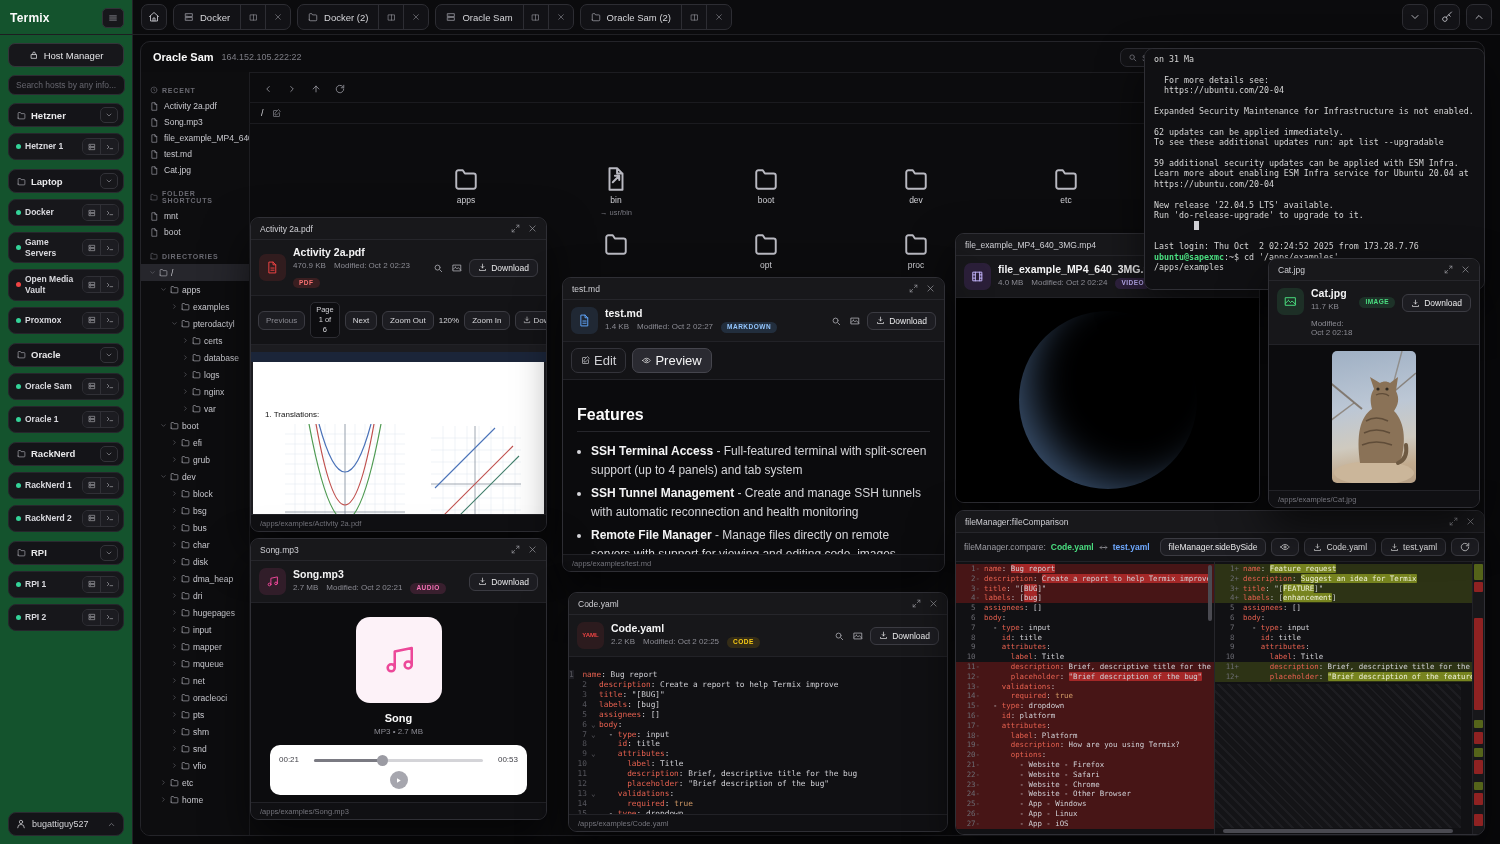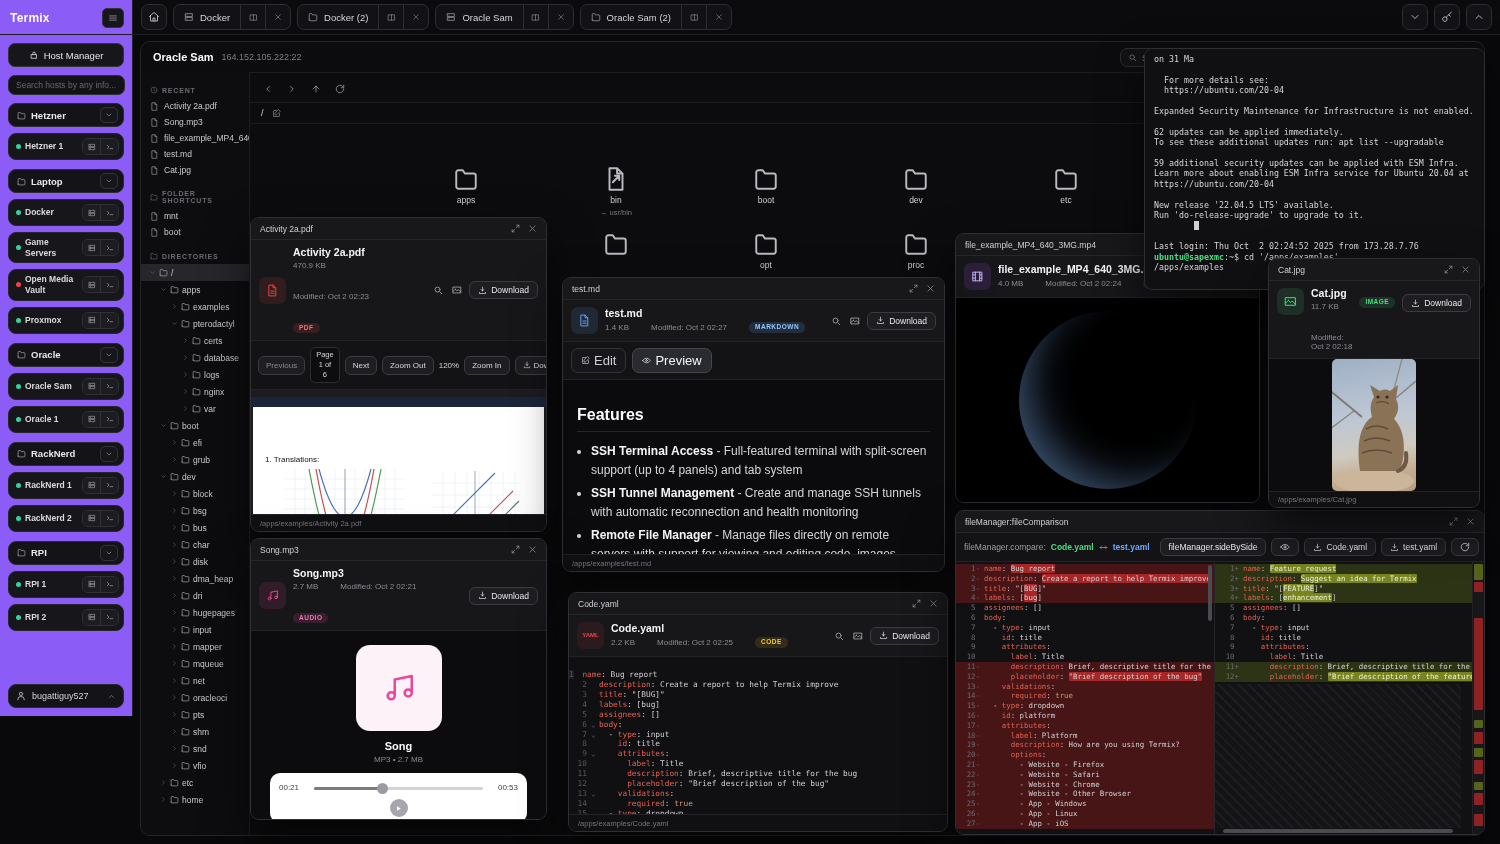--- a/index.html
+++ b/index.html
@@ -1,21 +1,21 @@
 <!DOCTYPE html>
 <html><head>
 <meta charset="utf-8">
 <style>
   html,body{margin:0;padding:0;background:#030304;font-family:"Liberation Sans",sans-serif;color:#e4e4e7;-webkit-font-smoothing:antialiased}
   #stage{position:relative;width:1500px;height:844px;background:#09090b;overflow:hidden}
   .sp{flex:1}
   .ic{display:inline-flex;align-items:center;justify-content:center;flex:none;width:12px;height:12px;color:inherit}
   .ic svg{width:100%;height:100%}
   
-  #sidebar{position:absolute;left:0;top:0;width:133px;height:716px;background:#8b5cf6;border-right:1px solid #222227;display:flex;flex-direction:column;box-sizing:border-box}
+  #sidebar{position:absolute;left:0;top:0;width:133px;height:844px;background:#14532d;border-right:1px solid #222227;display:flex;flex-direction:column;box-sizing:border-box}
   .sb-head{display:flex;align-items:center;padding:8px 8px 6px 10px;border-bottom:1px solid #1d1d21}
   .sb-logo{font-size:12px;font-weight:700;color:#fafafa;letter-spacing:.2px}
   .sqbtn{width:20px;height:18px;border:1px solid #323238;border-radius:5px;background:#17171b;display:flex;align-items:center;justify-content:center;color:#a1a1aa}
   .hm-btn{margin:8px 8px 0;display:flex;align-items:center;justify-content:center;gap:5px;height:22px;border:1px solid #34343a;border-radius:7px;background:#17171b;font-size:9.5px;color:#e4e4e7}
   .sb-search{margin:8px 8px 0;height:20px;border:1px solid #2c2c32;border-radius:7px;background:#131316;color:#d4d4d8;font-size:8.5px;padding:0 7px;box-sizing:border-box;width:117px;font-family:"Liberation Sans",sans-serif}
   .sb-search::placeholder{color:#66666e}
   #sb-groups{flex:1;overflow:hidden;padding:8px 8px 0}
   .grp{display:flex;align-items:center;gap:5px;height:22px;border:1px solid #2a2a30;border-radius:8px;background:#141418;padding:0 5px 0 8px;margin-top:9px}
   .grp:first-child{margin-top:0}
   .grp .gname{font-size:9.5px;font-weight:700;color:#e8e8ea;white-space:nowrap;overflow:hidden}
@@ -53,21 +53,21 @@
   .gcell{position:absolute;width:110px;display:flex;flex-direction:column;align-items:center;gap:3px}
   .gcell .glab{font-size:8.5px;color:#d0d0d5}
   .gcell .gsub{font-size:7.5px;color:#77777f}
   
   .win{position:absolute;background:#131316;border:1px solid #2f2f35;border-radius:9px;box-shadow:0 20px 45px rgba(0,0,0,.6);display:flex;flex-direction:column;overflow:hidden;box-sizing:border-box}
   .tbar{height:21px;flex:none;display:flex;align-items:center;gap:8px;padding:0 9px;background:#18181b;border-bottom:1px solid #26262b;font-size:8.5px;color:#cfcfd4}
   .tb-ic{color:#9c9ca3;display:flex}
   .fhdr{flex:none;display:flex;align-items:center;gap:7px;padding:7px 8px;background:#17171a;border-bottom:1px solid #222227}
   .ficon{width:27px;height:27px;border-radius:7px;display:flex;align-items:center;justify-content:center;flex:none}
   .fname{font-size:10.5px;font-weight:700;color:#f4f4f5;line-height:1.1}
-  .fmeta{display:flex;align-items:center;gap:22px;font-size:8px;color:#8b8b93;margin-top:2px;flex-wrap:wrap}
+  .fmeta{display:flex;align-items:flex-start;gap:8px;font-size:8px;color:#8b8b93;margin-top:2px;flex-wrap:wrap}
   .badge{font-size:6.5px;font-weight:700;letter-spacing:.5px;padding:2px 6px;border-radius:8px;line-height:1}
   .hic{color:#b9b9c0;display:flex;margin-left:2px}
   .btn{display:inline-flex;align-items:center;gap:4px;font-size:8.5px;color:#e8e8ea;background:#1d1d22;border:1px solid #3b3b42;border-radius:6px;padding:3px 8px;white-space:nowrap;flex:none}
   .wfoot{flex:none;height:16px;display:flex;align-items:center;padding:0 9px;font-size:7.5px;color:#74747c;background:#101013;border-top:1px solid #222227;margin-top:auto}
   
   .pdf-tools{flex:none;display:flex;align-items:center;gap:5px;padding:6px 7px;border-bottom:1px solid #222227;overflow:hidden}
   .pbtn{font-size:8px;color:#d8d8dc;background:#1d1d22;border:1px solid #3b3b42;border-radius:6px;padding:4px 7px;white-space:nowrap;flex:none;display:inline-flex;gap:3px;align-items:center}
   .pgbox{flex:none;background:#0d0d10;border:1px solid #2c2c32;border-radius:5px;font-size:7.5px;color:#d4d4d8;padding:2px 5px;line-height:1.35;text-align:center}
   .pdf-view{flex:1;background:#1c1c20;position:relative;overflow:hidden}
   .pdf-band{position:absolute;left:0;right:0;top:7px;height:10px;background:#1b2539}

